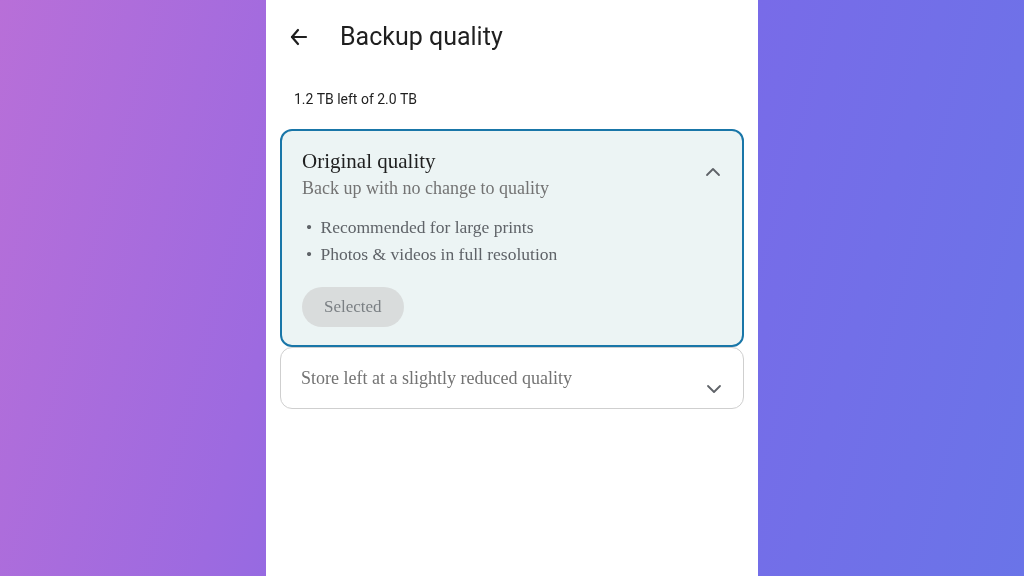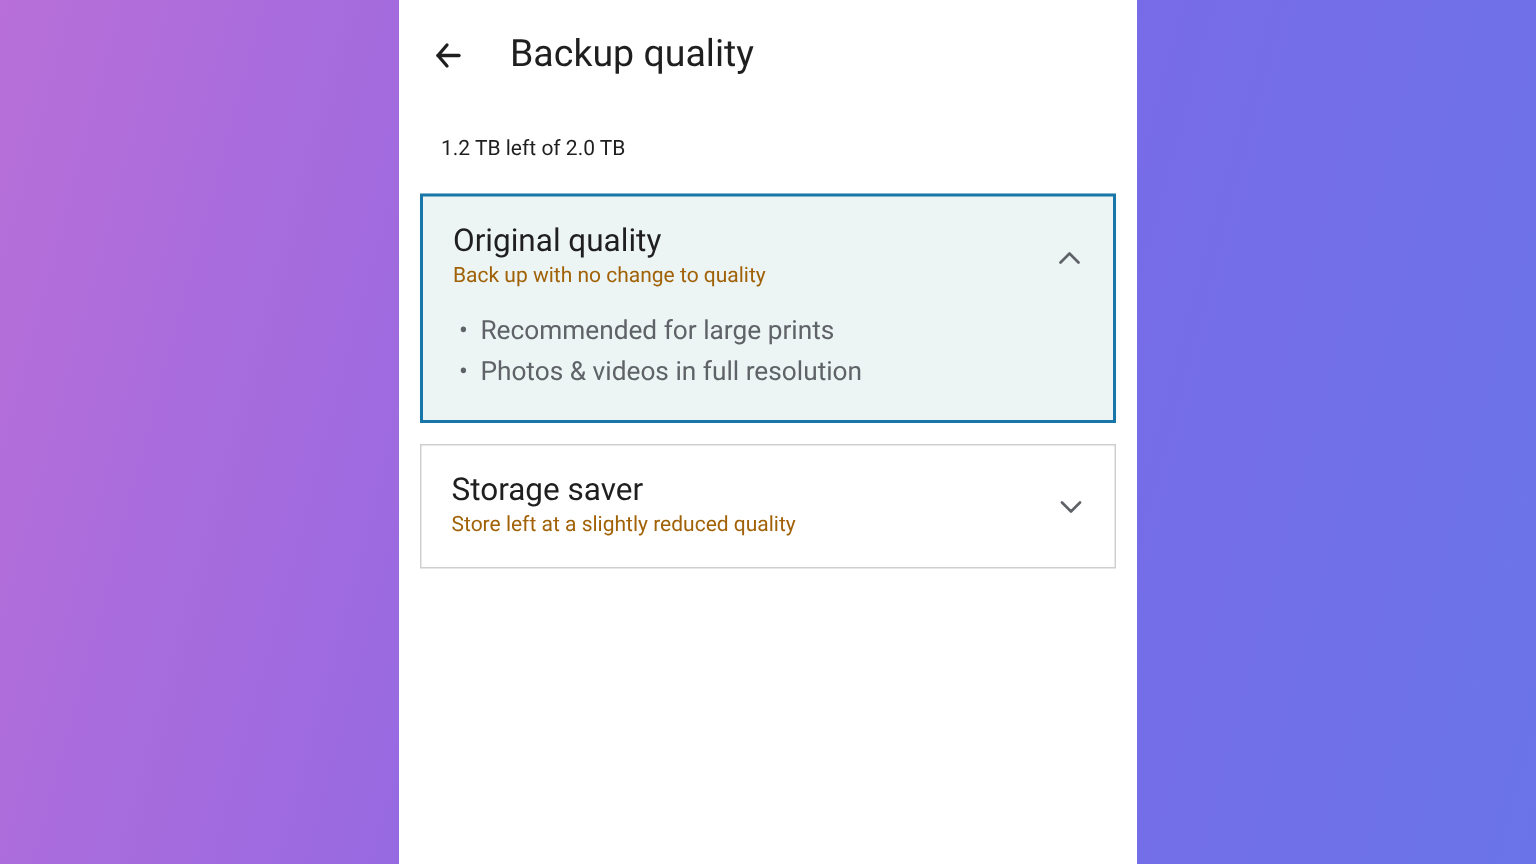--- a/index.html
+++ b/index.html
@@ -46,42 +46,42 @@
     }
     .storage {
       padding: 30px 28px 22px 28px;
       font-size: 14px;
       color: #1f1f1f;
     }
     .options {
       padding: 0 14px;
     }
     .card {
-      border-radius: 0;
+      border-radius: 12px;
       padding: 18px 20px;
       position: relative;
-      margin-bottom: 14px;
+      font-family: Liberation Serif, serif;
     }
     .card.selected {
       border: 2px solid #1976a8;
       background: #ecf4f4;
     }
     .card.collapsed {
       border: 1px solid #cfcfcf;
       background: #fff;
     }
     .card-title {
       font-size: 21px;
       color: #1f1f1f;
       font-weight: 400;
       margin-bottom: 2px;
     }
     .card-sub {
-      font-size: 14px;
-      color: #a16207;
+      font-size: 18px;
+      color: #737373;
       line-height: 1.35;
     }
     .chevron {
       position: absolute;
       right: 18px;
       top: 30px;
       width: 22px;
       height: 22px;
       display: flex;
       align-items: center;
@@ -135,24 +135,24 @@
         <div class="card-sub">Back up with no change to quality</div>
         <div class="chevron">
           <svg width="16" height="16" viewBox="0 0 16 16" fill="none">
             <path d="M2 11 L8 5 L14 11" stroke="#5f6368" stroke-width="1.8" stroke-linecap="round" stroke-linejoin="round"></path>
           </svg>
         </div>
         <ul class="bullets">
           <li>Recommended for large prints</li>
           <li>Photos &amp; videos in full resolution</li>
         </ul>
+        <div class="selected-pill">Selected</div>
       </div>
 
       <div class="card collapsed">
-        <div class="card-title">Storage saver</div>
         <div class="card-sub">Store left at a slightly reduced quality</div>
         <div class="chevron">
           <svg width="16" height="16" viewBox="0 0 16 16" fill="none">
             <path d="M2 5 L8 11 L14 5" stroke="#5f6368" stroke-width="1.8" stroke-linecap="round" stroke-linejoin="round"></path>
           </svg>
         </div>
       </div>
 
     </div>
 

